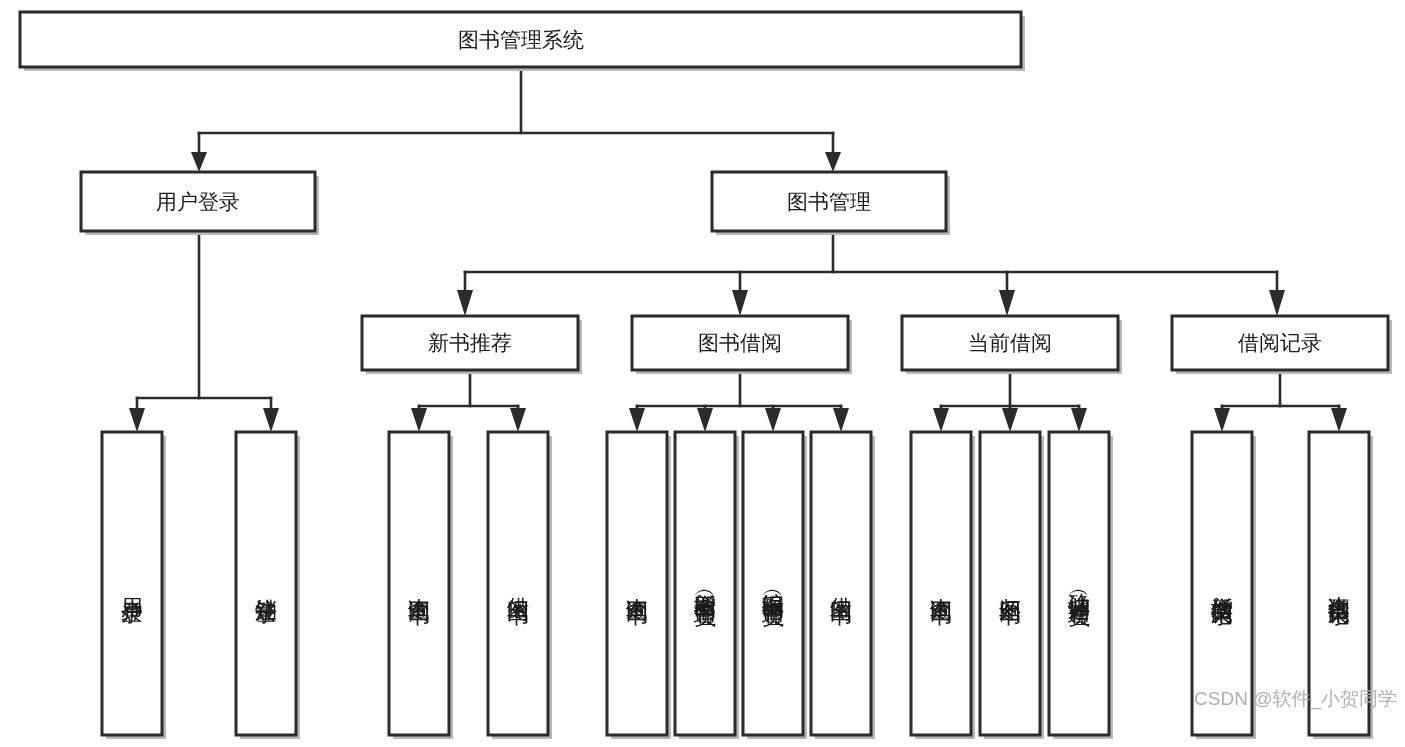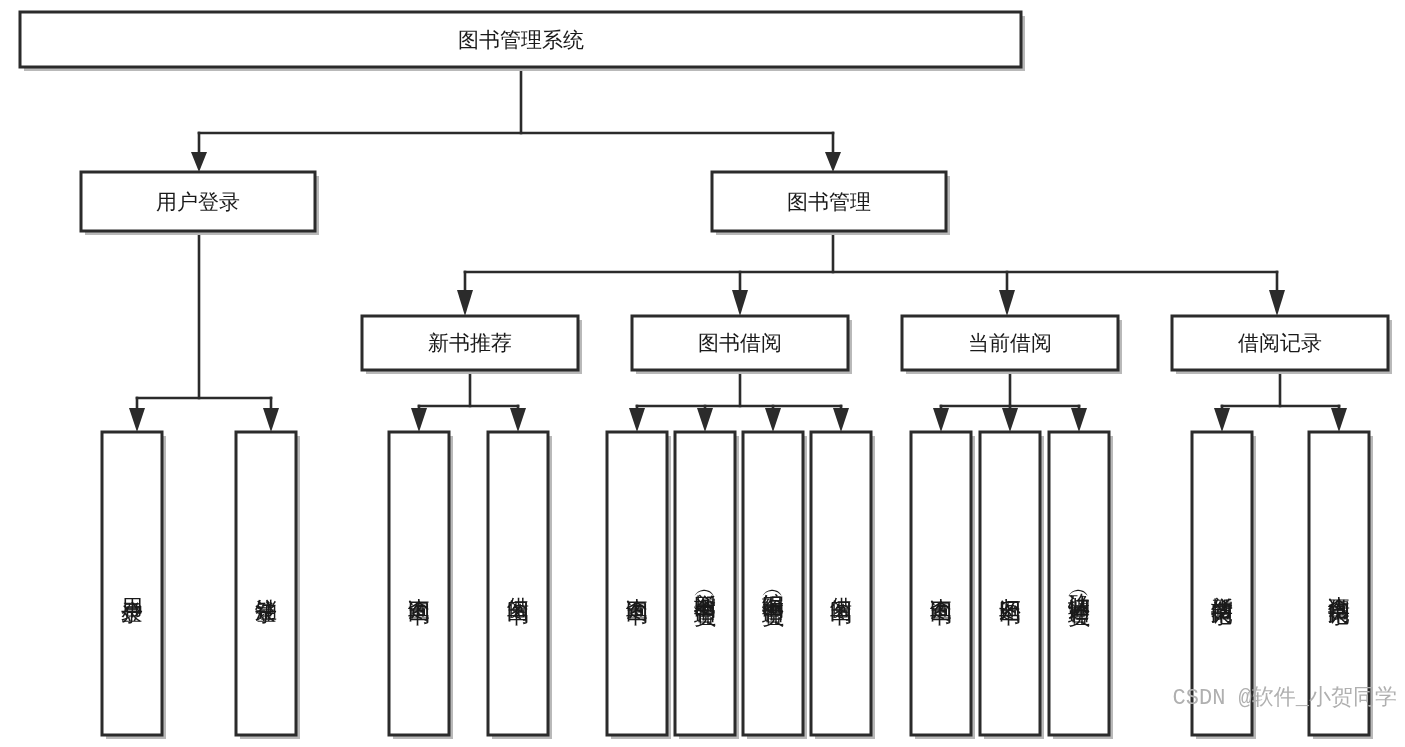--- a/index.html
+++ b/index.html
@@ -69,22 +69,22 @@
     justify-content: center;
     text-align: center;
     white-space: nowrap;
     pointer-events: none;
     user-select: none;
   }
   #watermark {
     position: absolute;
     right: 8px;
     bottom: 4px;
-    font-family: Liberation Mono, monospace;
-    font-size: 22px;
+    font-family: Liberation Sans, sans-serif;
+    font-size: 19px;
     color: #b0b0b0;
     white-space: nowrap;
     user-select: none;
   }
 </style>
 </head>
 <body>
 
 <div id="diagram-root">
 

